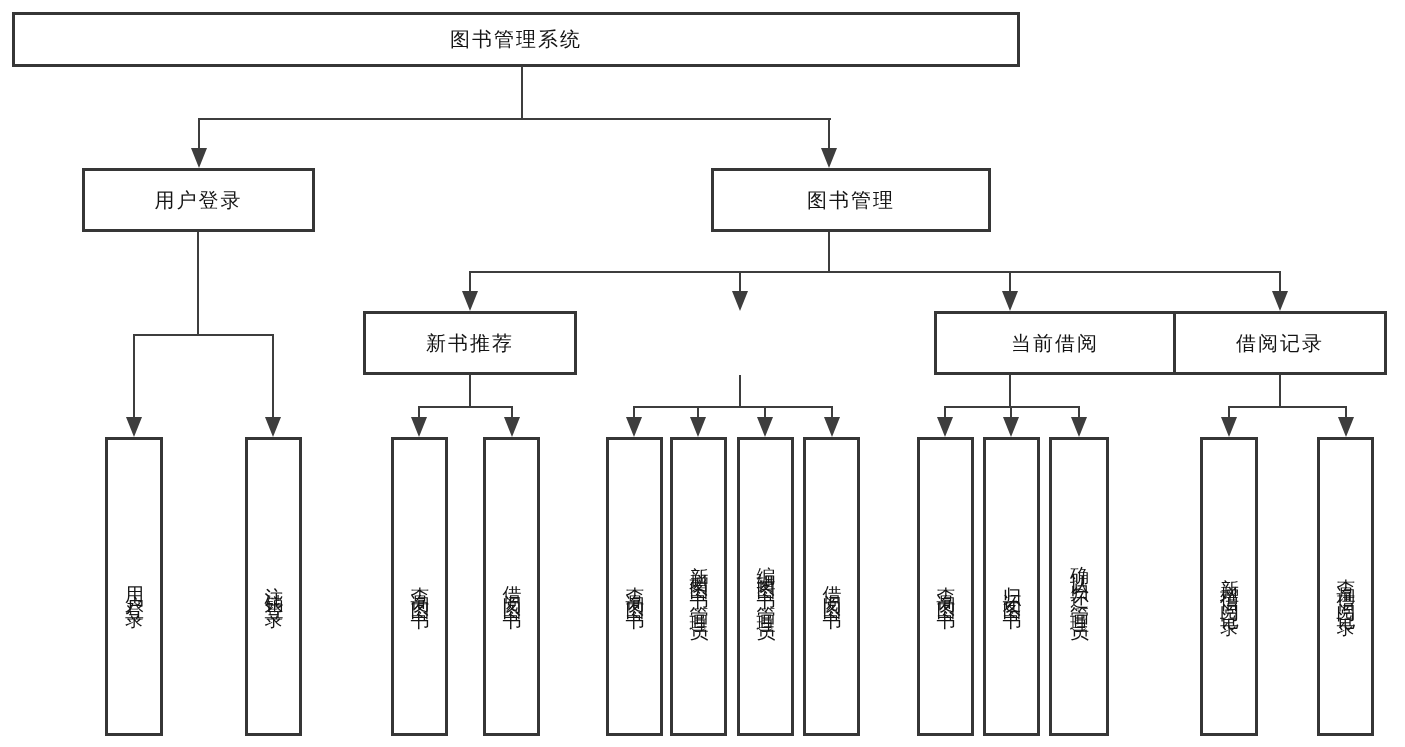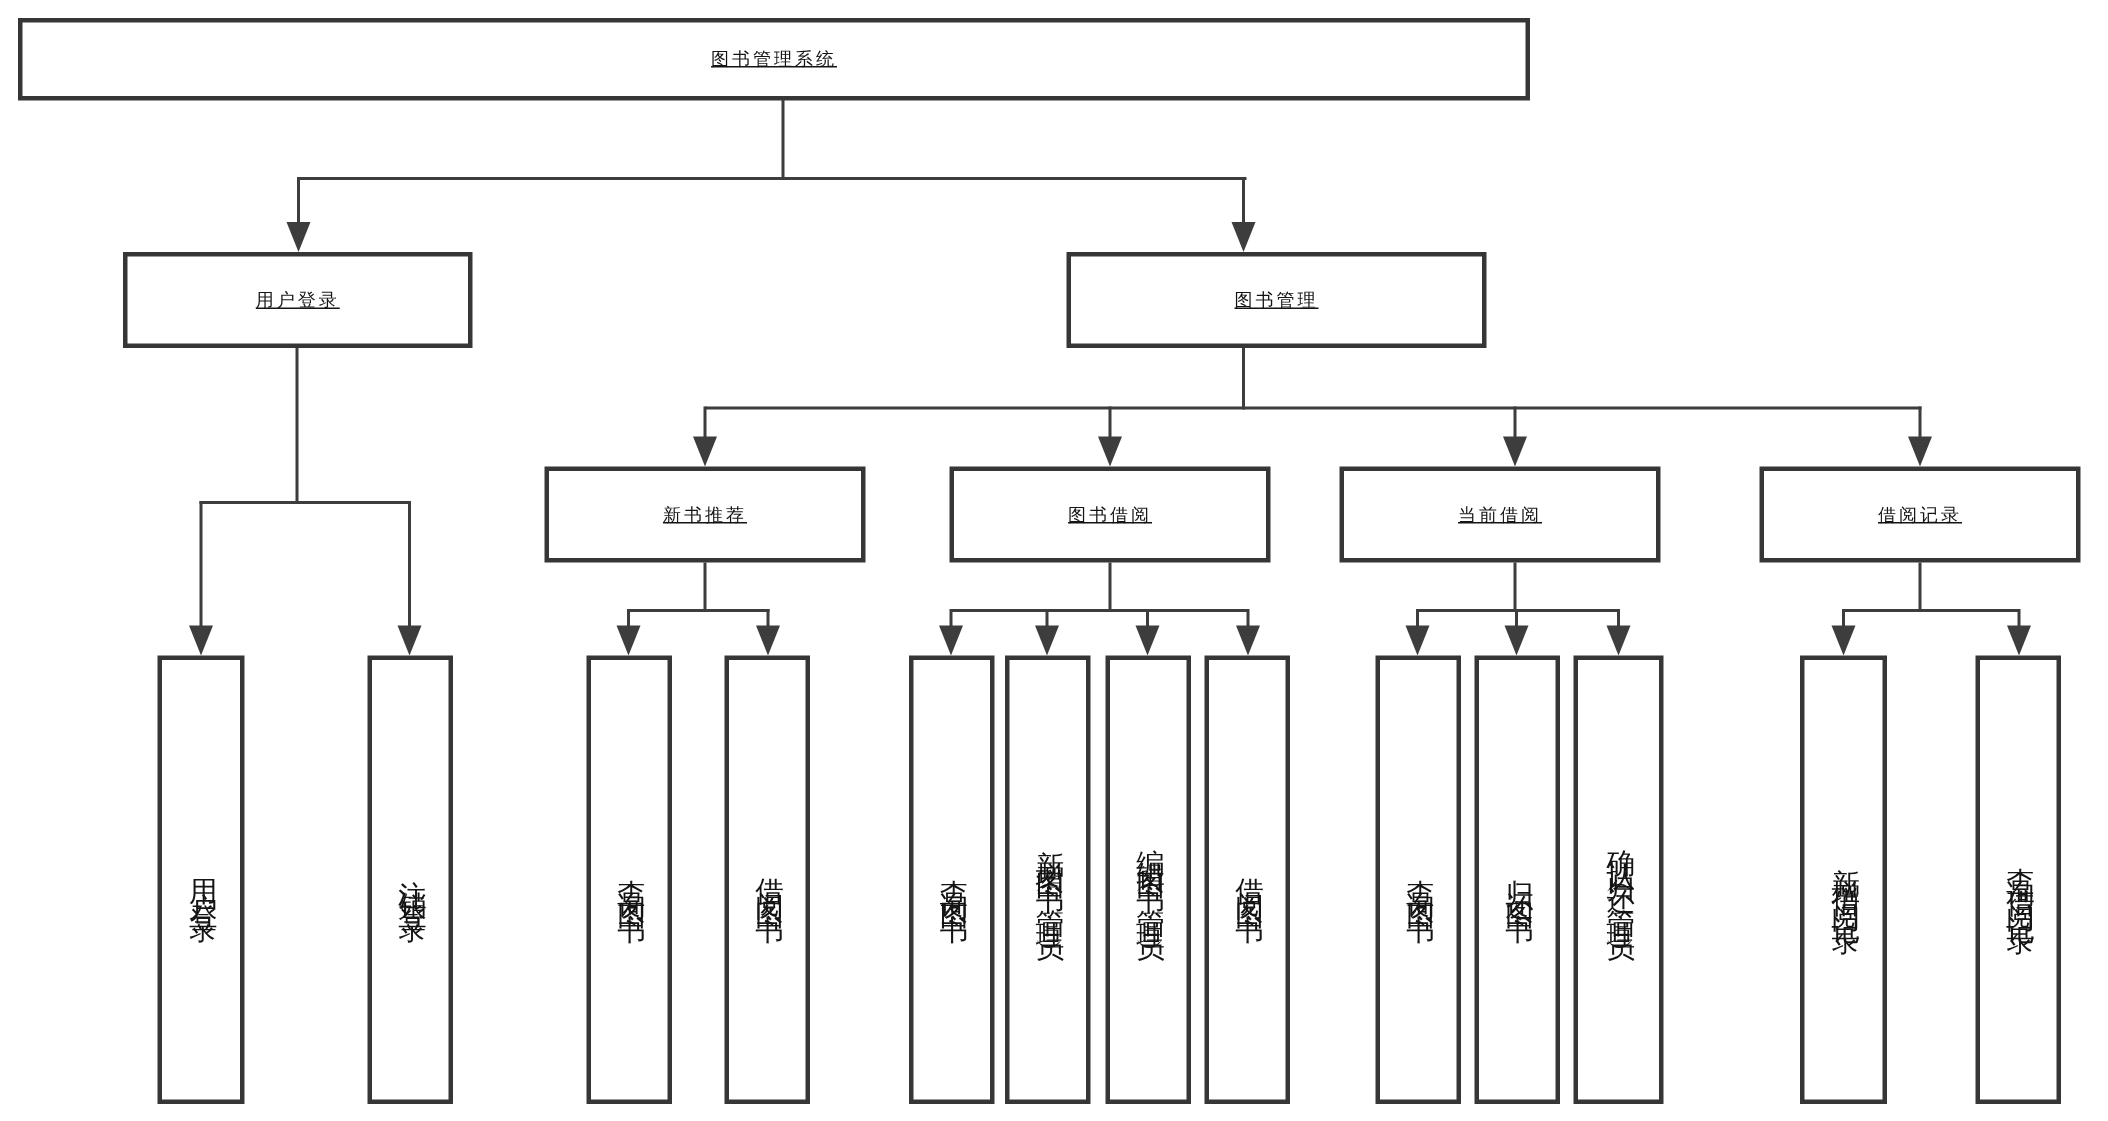--- a/index.html
+++ b/index.html
@@ -14,21 +14,21 @@
   .box{
     position:absolute;
     background:#ffffff;
     border:3px solid #363636;
     box-sizing:border-box;
     display:flex;
     align-items:center;
     justify-content:center;
     color:#141414;
   }
-  .hbox{ font-size:12px; letter-spacing:2px; white-space:nowrap;text-decoration:underline; }
+  .hbox{ font-size:20px; letter-spacing:2px; white-space:nowrap; }
   .vbox span{
     writing-mode:vertical-rl;
     text-orientation:mixed;
     font-size:19px;
     letter-spacing:8px;
     line-height:1.1;
     white-space:nowrap;
   }
   .line{ position:absolute; background:#3d3d3d; }
   .arrow{
@@ -77,22 +77,21 @@
   <div class="line" style="left:469px;top:271px;width:2px;height:22px"></div>
   <div class="arrow" style="left:462px;top:291px"></div>
   <div class="line" style="left:739px;top:271px;width:2px;height:22px"></div>
   <div class="arrow" style="left:732px;top:291px"></div>
   <div class="line" style="left:1009px;top:271px;width:2px;height:22px"></div>
   <div class="arrow" style="left:1002px;top:291px"></div>
   <div class="line" style="left:1279px;top:271px;width:2px;height:22px"></div>
   <div class="arrow" style="left:1272px;top:291px"></div>
 
   <div class="box hbox" style="left:363px;top:311px;width:214px;height:64px">新书推荐</div>
-  <div class="box hbox" style="left:633px;top:311px;width:214px;height:64px">图书借阅</div>
-  <div class="box hbox" style="left:893px;top:311px;width:214px;height:64px">当前借阅</div>
+  <div class="box hbox" style="left:934px;top:311px;width:242px;height:64px">当前借阅</div>
   <div class="box hbox" style="left:1173px;top:311px;width:214px;height:64px">借阅记录</div>
 
   <div class="line" style="left:469px;top:375px;width:2px;height:33px"></div>
   <div class="line" style="left:419px;top:406px;width:94px;height:2px"></div>
   <div class="line" style="left:418px;top:406px;width:2px;height:14px"></div>
   <div class="arrow" style="left:411px;top:417px"></div>
   <div class="line" style="left:511px;top:406px;width:2px;height:14px"></div>
   <div class="arrow" style="left:504px;top:417px"></div>
 
   <div class="line" style="left:739px;top:375px;width:2px;height:33px"></div>

